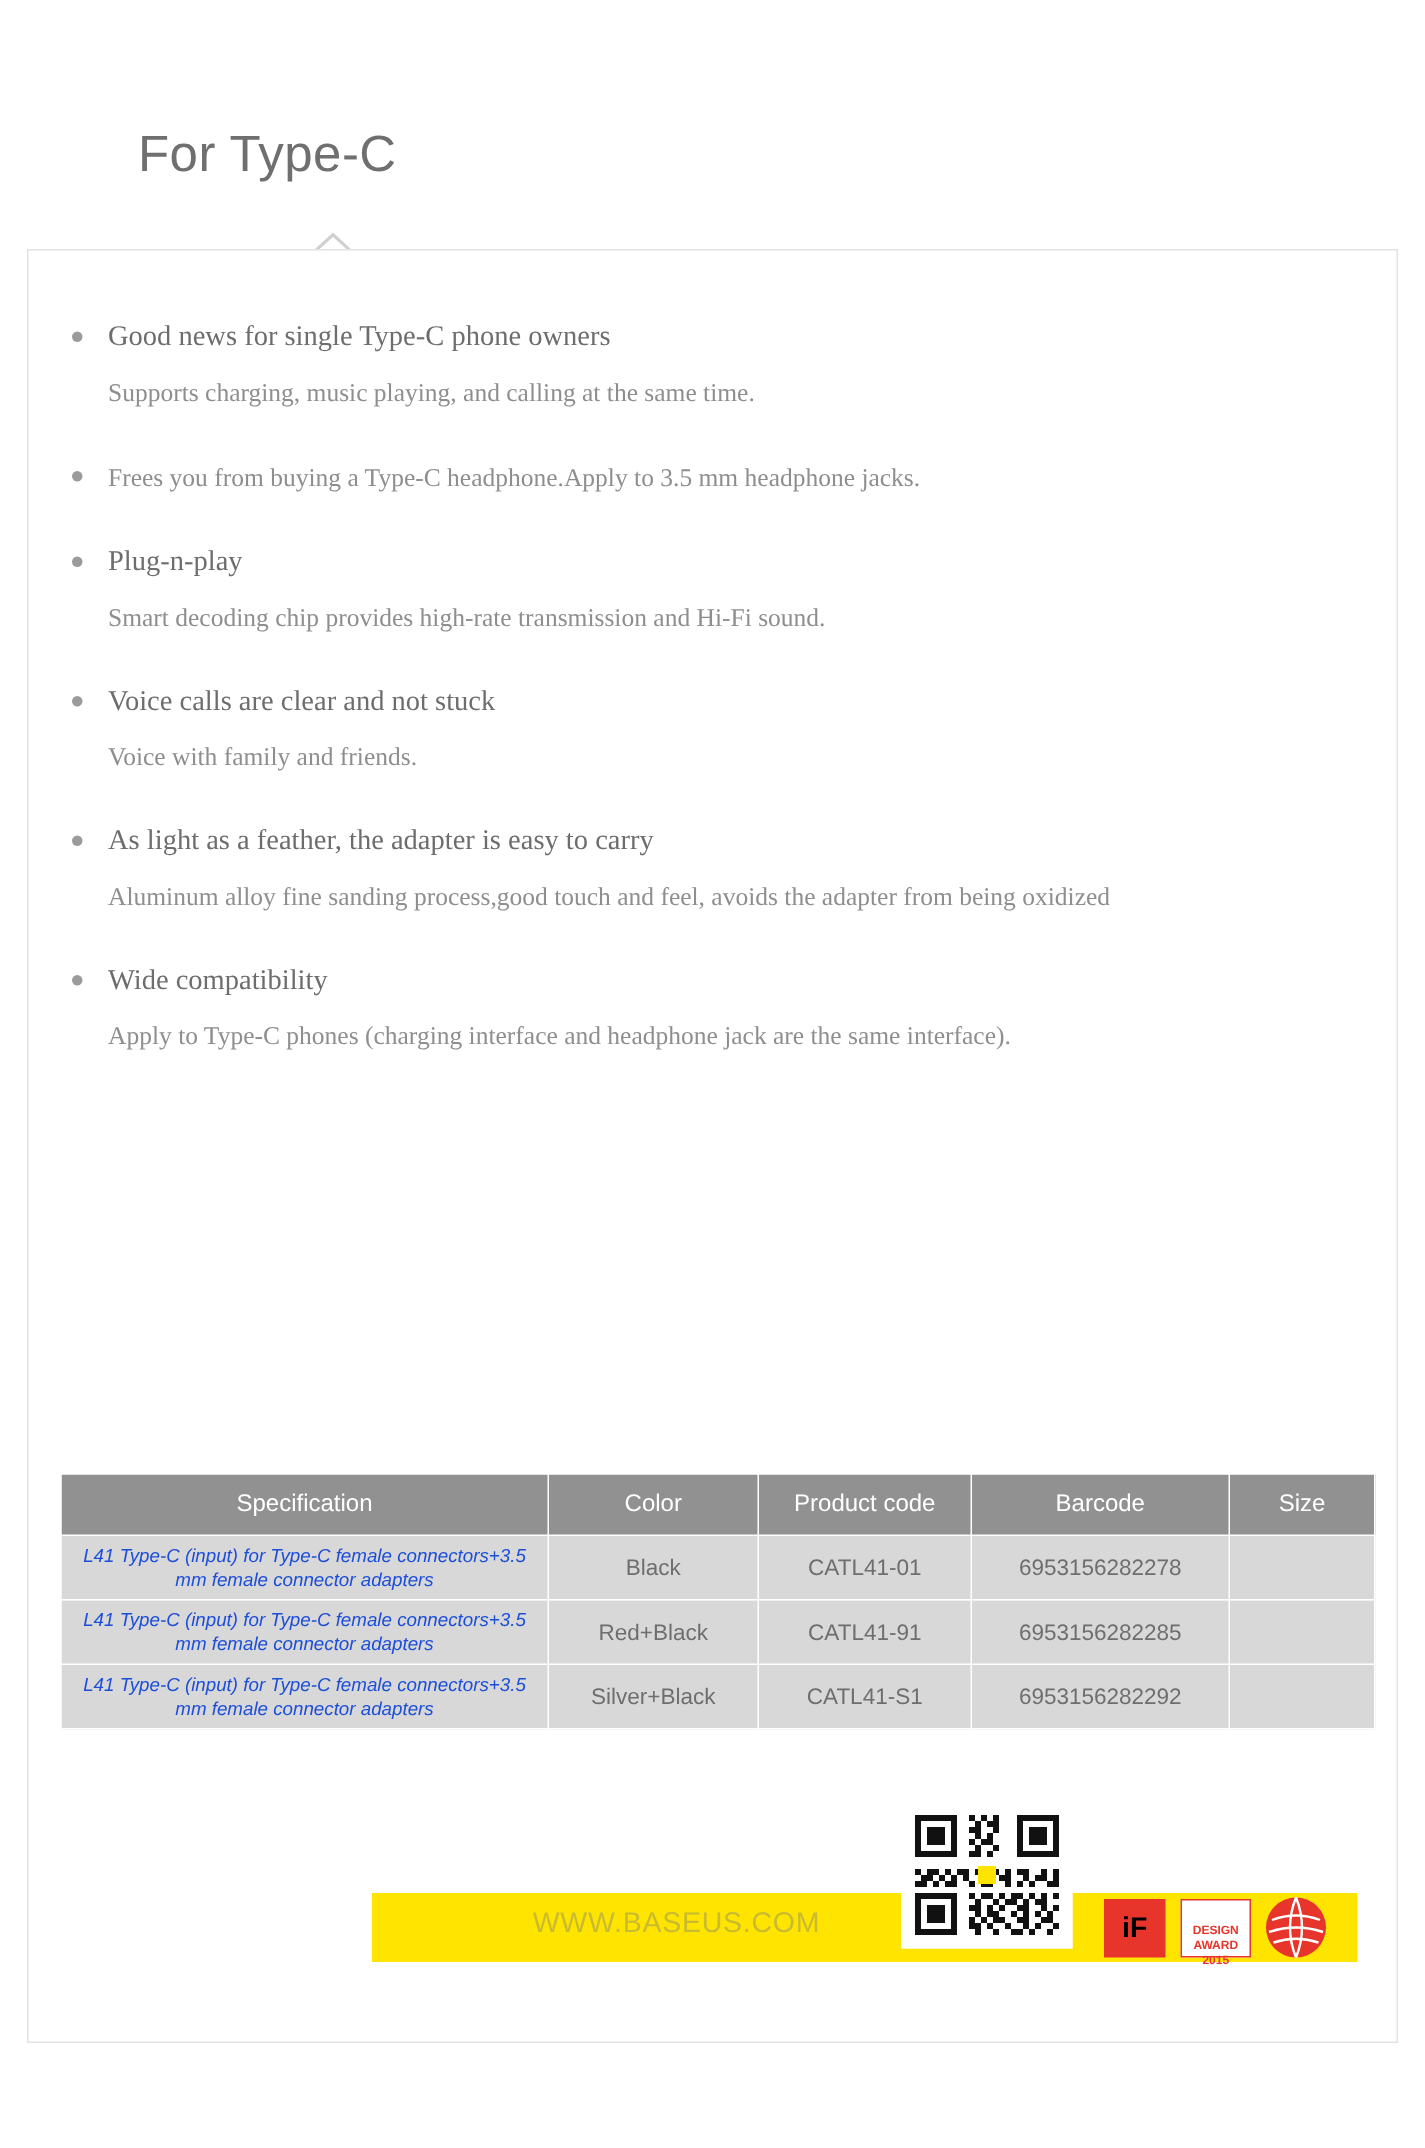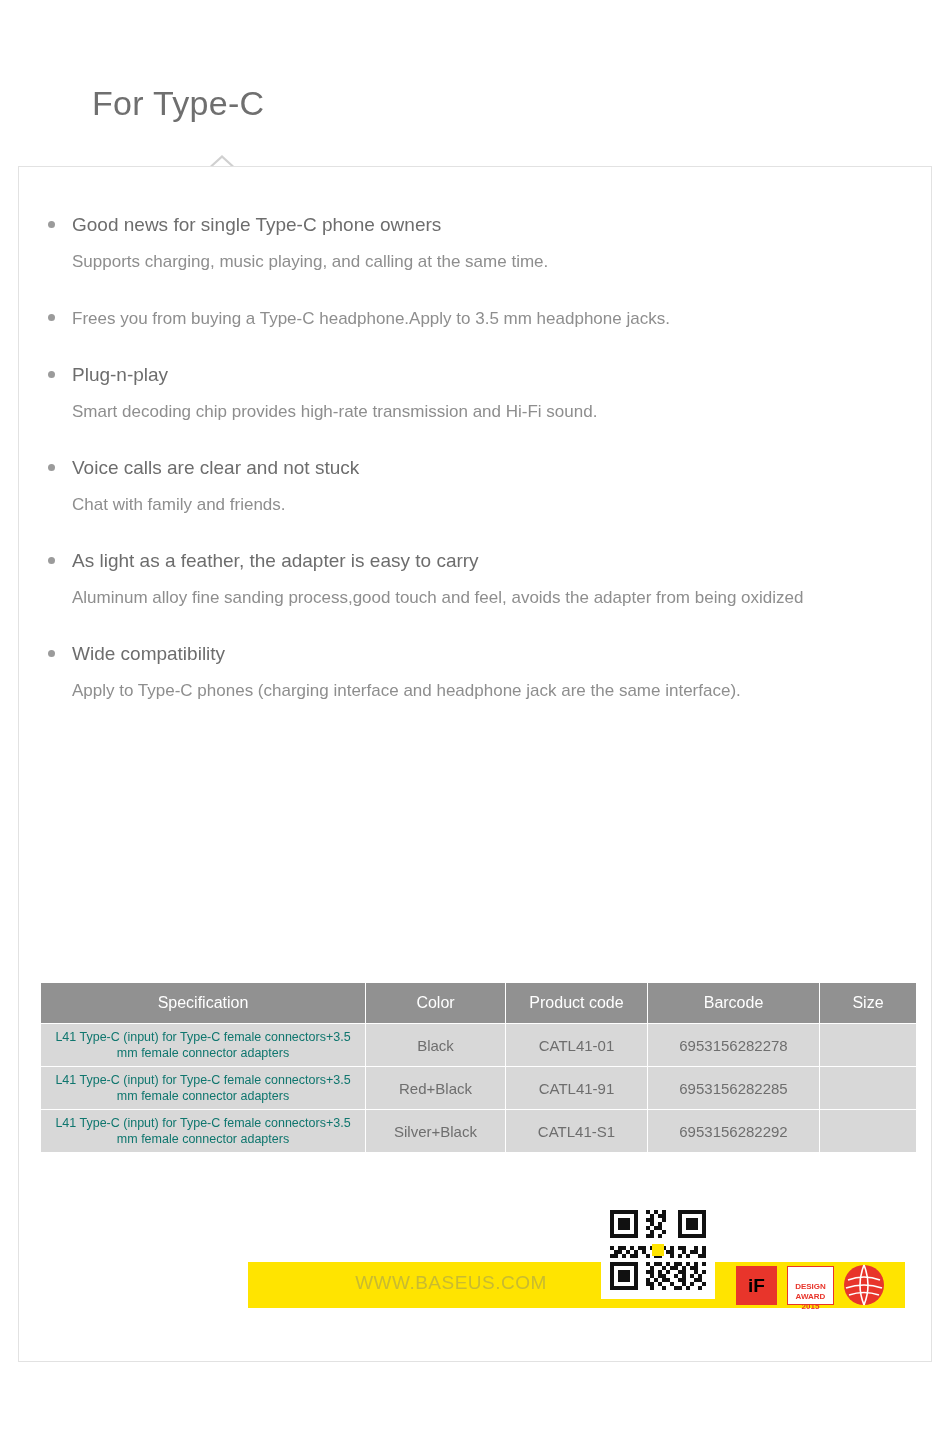--- a/index.html
+++ b/index.html
@@ -66,20 +66,21 @@
     border-right: 10px solid transparent;
     border-bottom: 9px solid #ffffff;
   }
 
   
   .features {
     position: absolute;
     left: 48px;
     top: 212px;
     width: 840px;
+    font-family: Liberation Serif, serif;
   }
   .feature {
     position: relative;
     margin-bottom: 30px;
     padding-left: 24px;
   }
   .bullet {
     position: absolute;
     left: 0;
     top: 9px;
@@ -125,22 +126,23 @@
   }
   .spec-table td {
     background: #d8d8d8;
     color: #6e6e6e;
     font-size: 15px;
     height: 38px;
   }
   .spec-table td.spec-cell {
     font-size: 12.5px;
     line-height: 16px;
-    color: #0f766e;
+    color: #1d4ed8;
     padding: 2px 6px;
+    font-style: italic;
   }
   col.c-spec { width: 325px; }
   col.c-color { width: 140px; }
   col.c-code { width: 142px; }
   col.c-bar { width: 172px; }
   col.c-size { width: 97px; }
 
   
   .footer-band {
     position: absolute;
@@ -239,21 +241,21 @@
 
     <div class="feature">
       <span class="bullet"></span>
       <div class="f-head">Plug-n-play</div>
       <div class="f-sub">Smart decoding chip provides high-rate transmission and Hi-Fi sound.</div>
     </div>
 
     <div class="feature">
       <span class="bullet"></span>
       <div class="f-head">Voice calls are clear and not stuck</div>
-      <div class="f-sub">Chat with family and friends.</div>
+      <div class="f-sub">Voice with family and friends.</div>
     </div>
 
     <div class="feature">
       <span class="bullet"></span>
       <div class="f-head">As light as a feather, the adapter is easy to carry</div>
       <div class="f-sub">Aluminum alloy fine sanding process,good touch and feel, avoids the adapter from being oxidized</div>
     </div>
 
     <div class="feature">
       <span class="bullet"></span>

